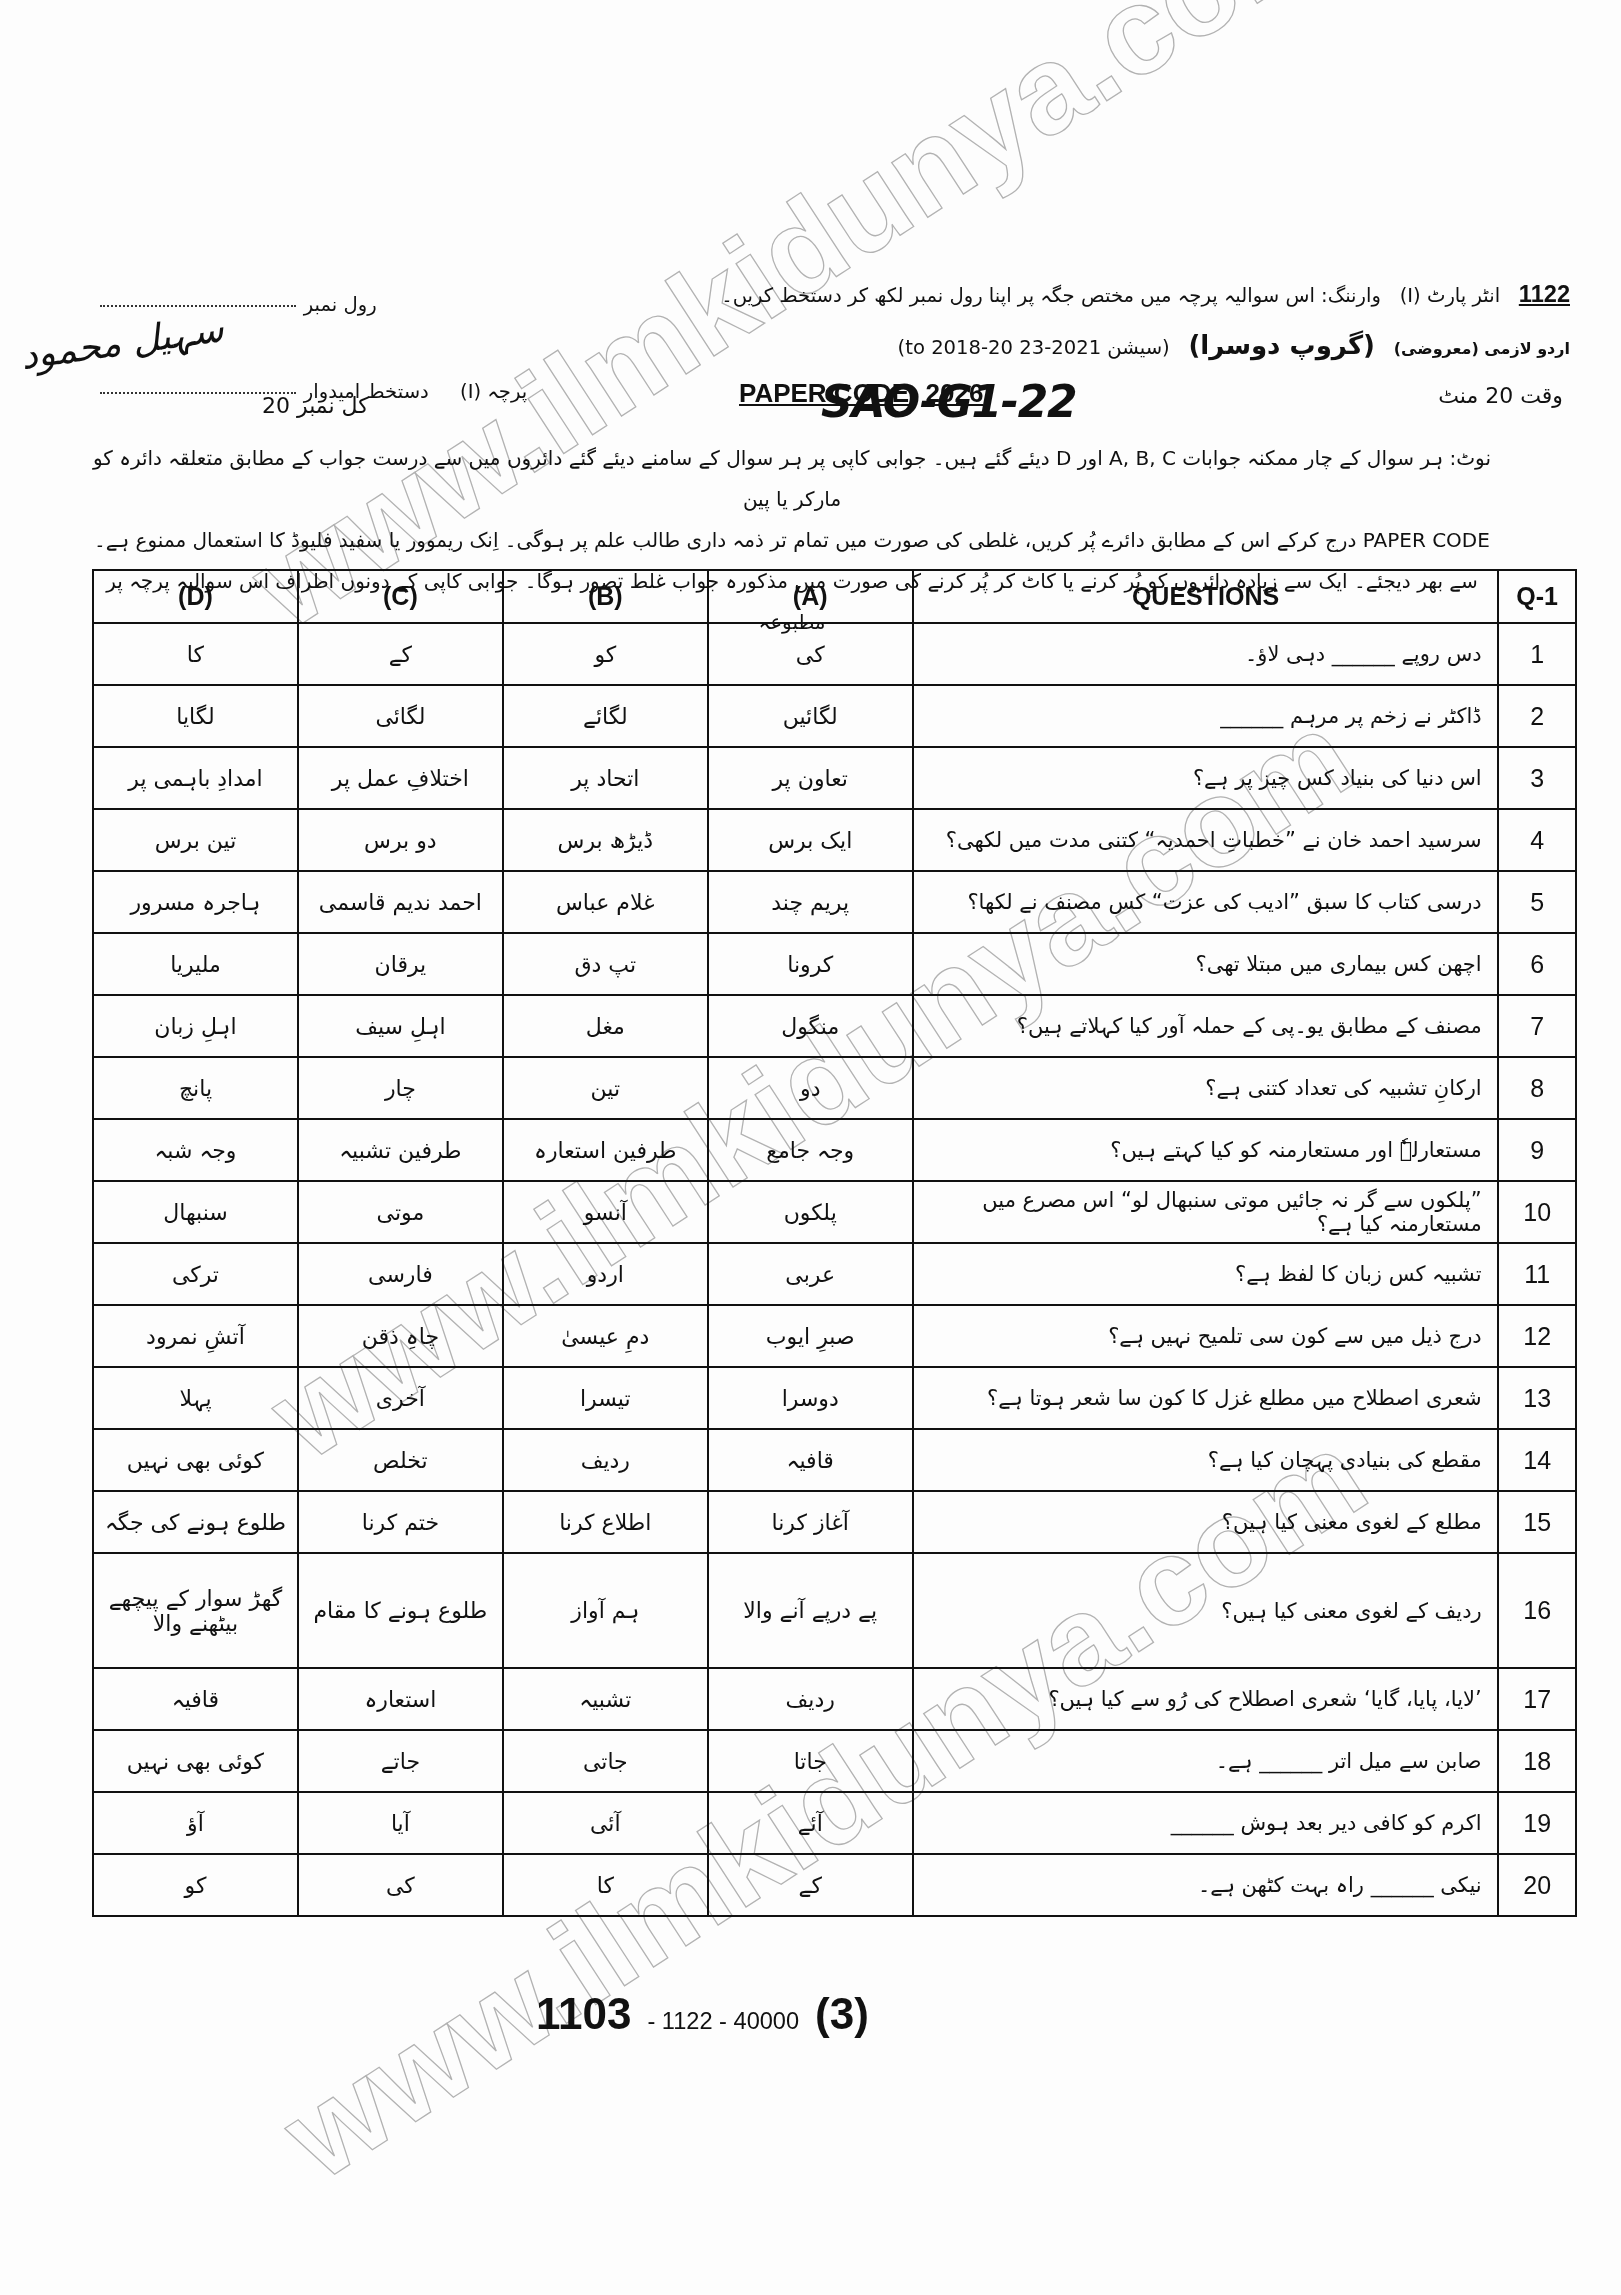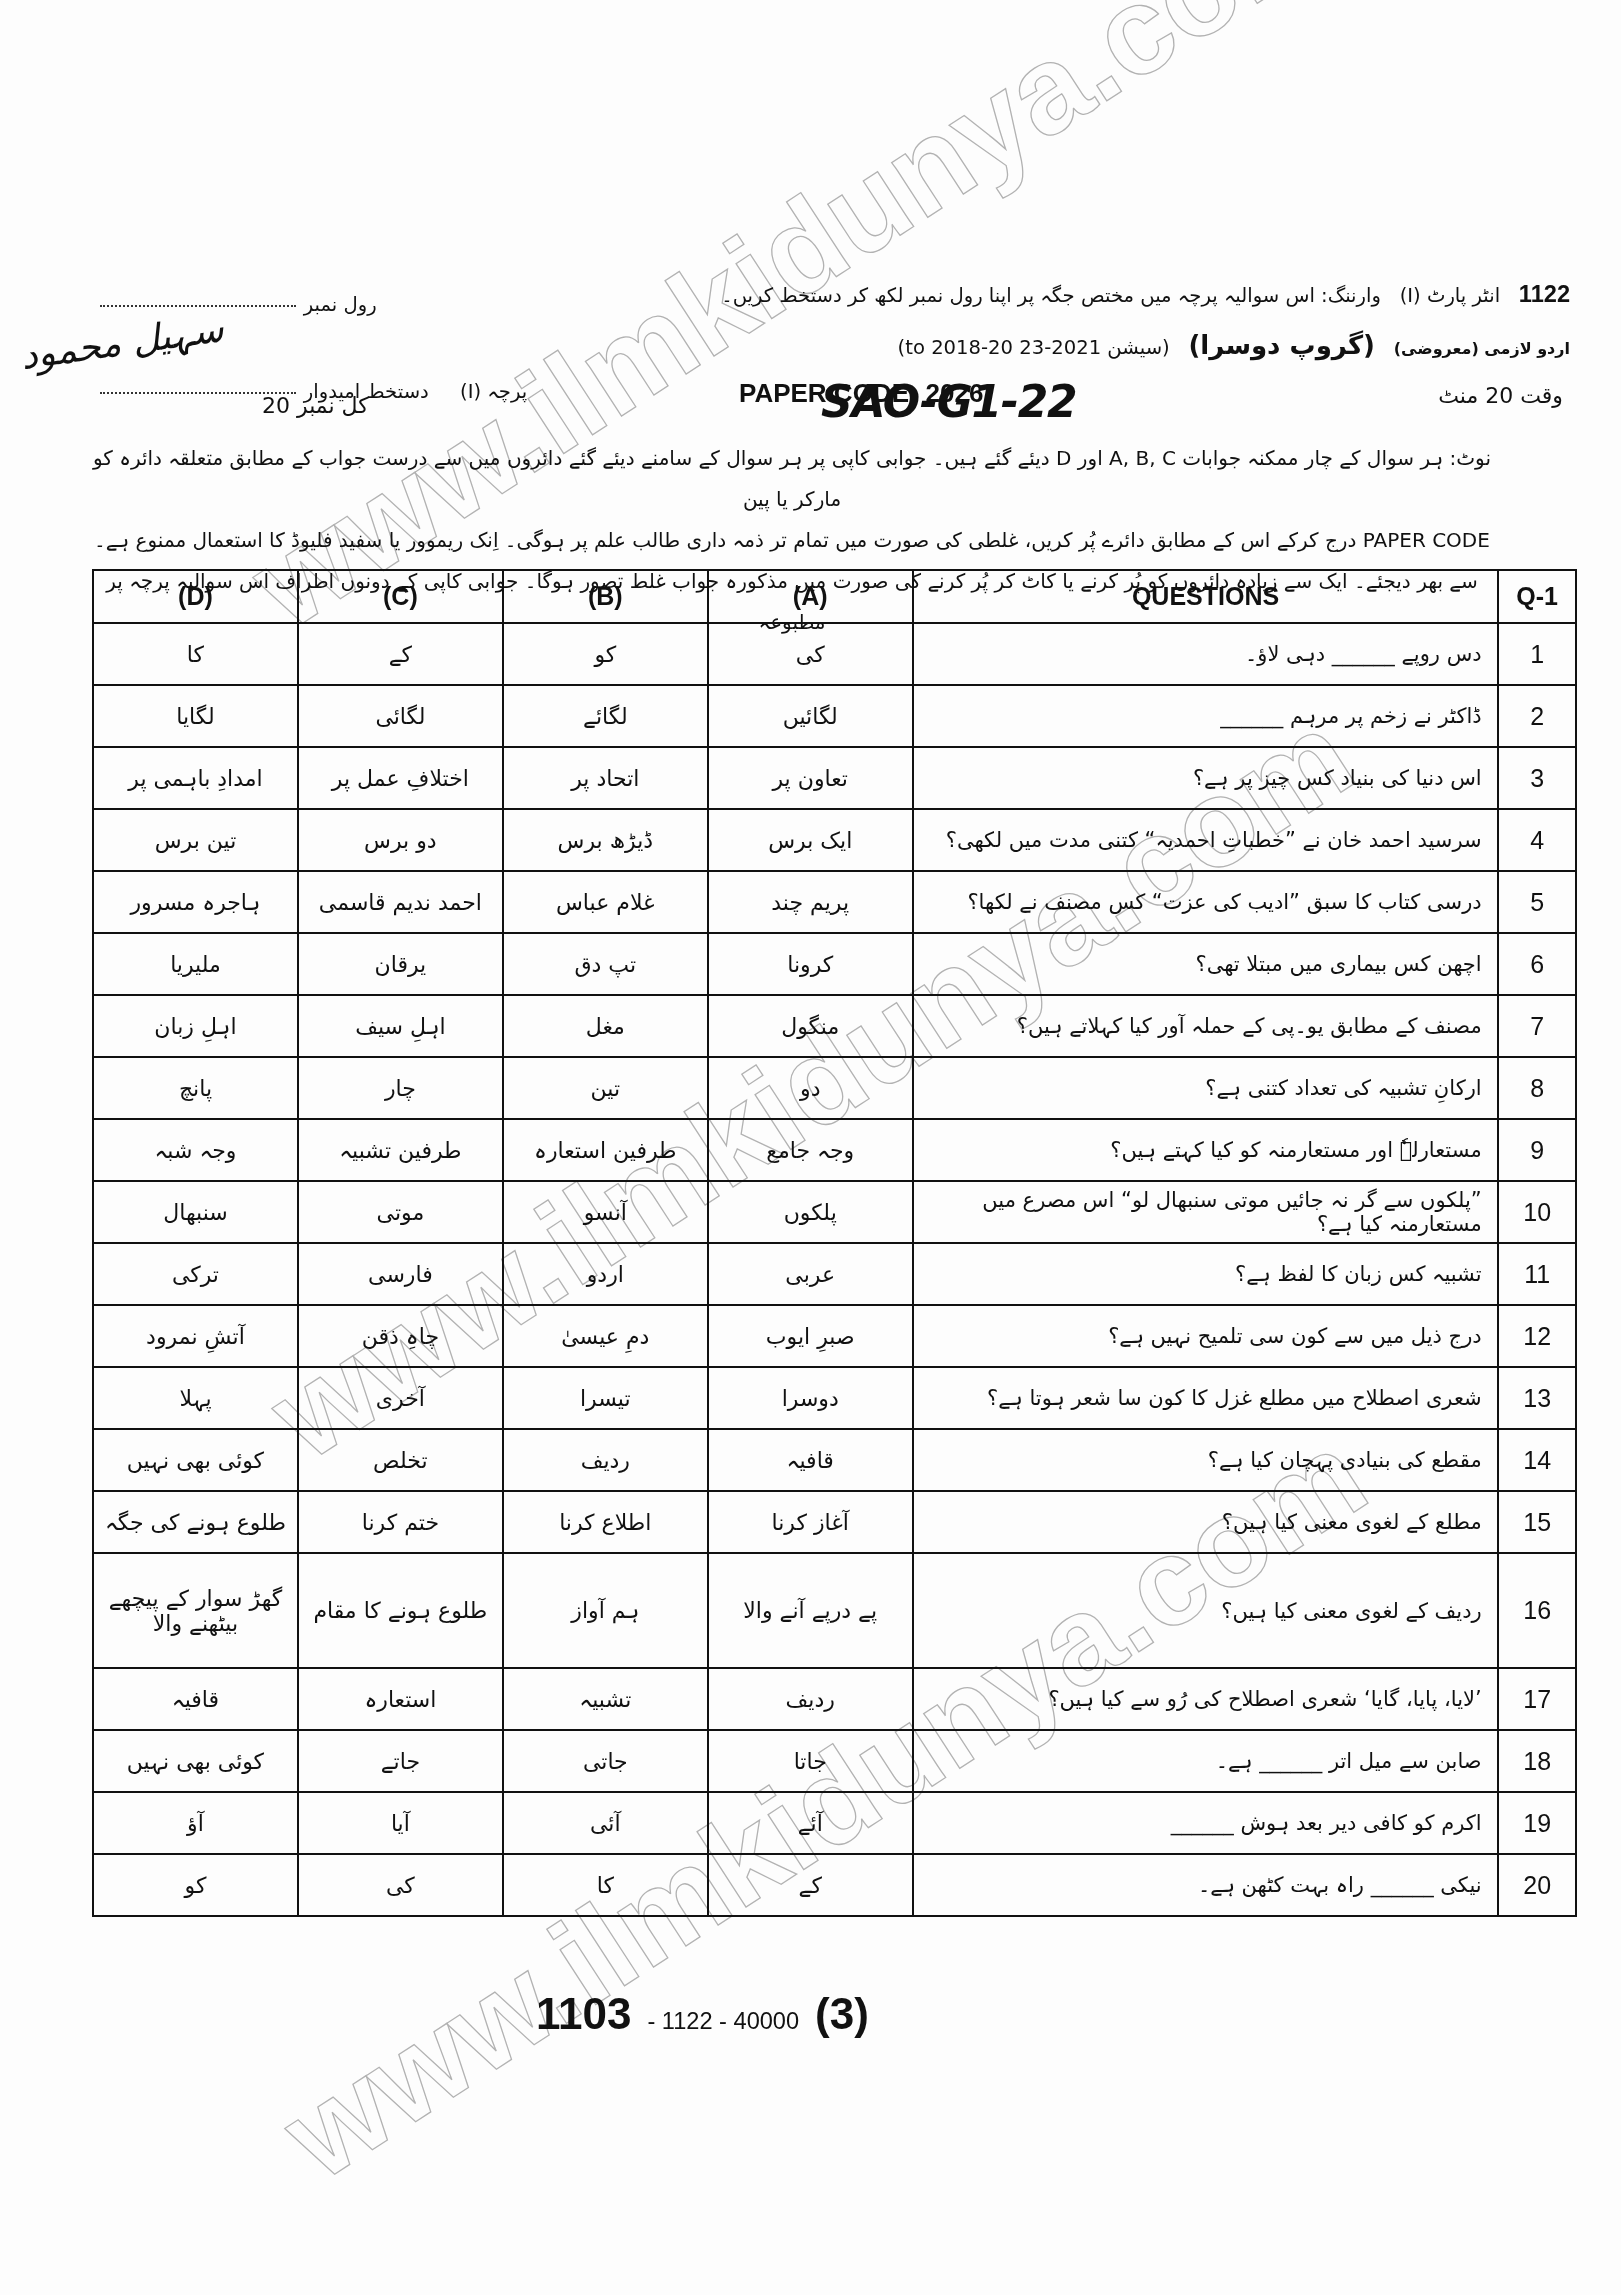--- a/index.html
+++ b/index.html
@@ -6,21 +6,21 @@
   body{width:1622px;height:2295px;position:relative;overflow:hidden;
        font-family:"DejaVu Sans","Liberation Sans",sans-serif;color:#111;}
   .watermark{position:absolute;font-family:"Liberation Sans",sans-serif;font-weight:bold;
        color:transparent;-webkit-text-stroke:1.3px #9a9a9a;transform:rotate(-33deg);
        font-size:124px;white-space:nowrap;opacity:.75;pointer-events:none;}
   .wm1{left:164px;top:183px;}
   .wm2{left:183px;top:1014px;}
   .wm3{left:196px;top:1734px;}
   .rtl{direction:rtl;unicode-bidi:plaintext;}
   .hdr-line{position:absolute;font-size:19.6px;white-space:nowrap;}
-  .code{font-family:"Liberation Sans",sans-serif;font-weight:bold;}
+  .code{font-family:"Liberation Sans",sans-serif;font-weight:bold;text-decoration:underline;}
   .dots{display:inline-block;border-bottom:2.6px dotted #333;width:196px;vertical-align:middle;margin:0 7.9px;}
   .sig{position:absolute;left:19.6px;top:321px;font-family:"DejaVu Serif",serif;font-style:italic;
        font-size:37px;transform:rotate(-8deg);}
   .handwritten{position:absolute;left:821px;top:376px;font-family:"DejaVu Sans",sans-serif;
        font-weight:bold;font-size:44px;font-style:italic;letter-spacing:-1.3px;}
   .note{position:absolute;left:92px;top:438px;width:1400px;font-size:20px;line-height:41px;text-align:center;}
   table.q{position:absolute;left:92px;top:569px;width:1485px;border-collapse:collapse;}
   table.q td, table.q th{border:2.6px solid #111;text-align:center;vertical-align:middle;font-size:22px;}
   table.q th{font-family:"Liberation Sans",sans-serif;font-weight:bold;font-size:25px;height:49px;}
   table.q td{height:58px;}

